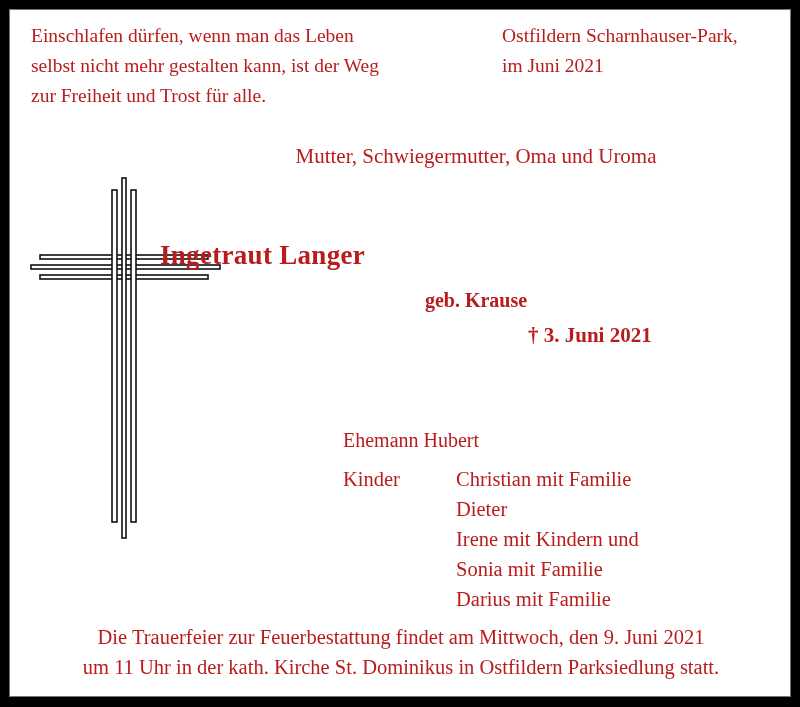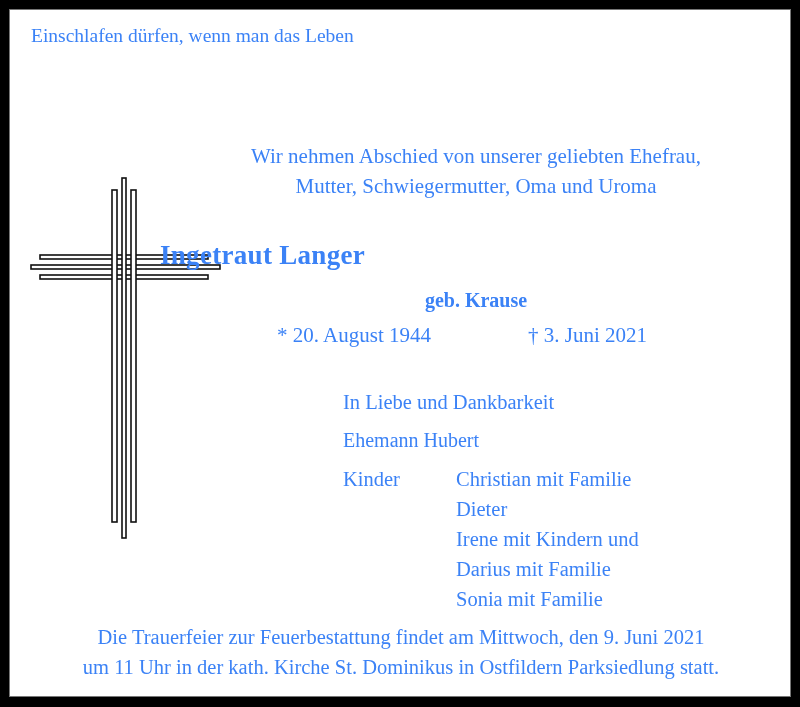--- a/index.html
+++ b/index.html
@@ -18,93 +18,96 @@
       background: #fff;
       border: 1px solid #777;
       box-sizing: border-box;
     }
     .txt {
       position: absolute;
       font-family: "Liberation Serif", "DejaVu Serif", serif;
       font-size: 20px;
       line-height: 30px;
       white-space: nowrap;
-      color: #3b82f6;
+      color: #b91c1c;
     }
     .motto { left: 21px; top: 11px; font-size: 19.5px; line-height: 30px; }
     .motto div { height: 30px; }
     .place { left: 492px; top: 11px; font-size: 19.5px; line-height: 30px; }
     .place div { height: 30px; }
     .intro {
       left: 150px; width: 632px; top: 131px;
       text-align: center; font-size: 21px; line-height: 30px;
     }
     .intro div { height: 30px; }
     .name {
       left: 150px; width: 632px; top: 223px; text-align: left;
       font-weight: bold; font-size: 27px; line-height: 44px;
       letter-spacing: 0.3px;
     }
     .maiden { left: 150px; width: 632px; top: 275px; text-align: center; font-size: 20px; font-weight: bold; }
     .born { left: 267px; top: 310px; font-size: 21px; }
-    .died { left: 518px; top: 310px; font-size: 21px; }
+    .died { left: 518px; top: 310px; font-size: 21px; font-weight: bold; }
     .love { left: 333px; top: 377px; font-size: 20.5px; }
     .husband { left: 333px; top: 415px; font-size: 20px; }
     .kids-label { left: 333px; top: 454px; font-size: 20.5px; }
     .kids { left: 446px; top: 454px; font-size: 20.5px; }
     .kids div { height: 30px; }
     .service {
       left: 0; width: 782px; top: 612px; text-align: center;
       font-size: 20.5px; line-height: 30px;
     }
     .service div { height: 30px; }
     .cross { position: absolute; left: 0; top: 0; }
   </style>
 </head>
 <body>
 
 <div class="card">
 
   <div class="txt motto">
     <div>Einschlafen dürfen, wenn man das Leben</div>
+    <div>selbst nicht mehr gestalten kann, ist der Weg</div>
+    <div>zur Freiheit und Trost für alle.</div>
   </div>
 
+  <div class="txt place">
+    <div>Ostfildern Scharnhauser-Park,</div>
+    <div>im Juni 2021</div>
+  </div>
 
   <svg class="cross" width="240" height="560" viewBox="0 0 240 560">
     <g fill="#fff" stroke="#111" stroke-width="1.6">
 
       <rect x="30" y="245" width="168" height="4"></rect>
       <rect x="21" y="255" width="189" height="4"></rect>
       <rect x="30" y="265" width="168" height="4"></rect>
 
       <rect x="102" y="180" width="5" height="332"></rect>
       <rect x="121" y="180" width="5" height="332"></rect>
       <rect x="112" y="168" width="4" height="360"></rect>
     </g>
   </svg>
 
   <div class="txt intro">
-    <div>Wir nehmen Abschied von unserer geliebten Ehefrau,</div>
     <div>Mutter, Schwiegermutter, Oma und Uroma</div>
   </div>
 
   <div class="txt name">Ingetraut Langer</div>
   <div class="txt maiden">geb. Krause</div>
-  <div class="txt born">* 20. August 1944</div>
   <div class="txt died">† 3. Juni 2021</div>
 
-  <div class="txt love">In Liebe und Dankbarkeit</div>
   <div class="txt husband">Ehemann Hubert</div>
   <div class="txt kids-label">Kinder</div>
   <div class="txt kids">
     <div>Christian mit Familie</div>
     <div>Dieter</div>
     <div>Irene mit Kindern und</div>
+    <div>Sonia mit Familie</div>
     <div>Darius mit Familie</div>
-    <div>Sonia mit Familie</div>
   </div>
 
   <div class="txt service">
     <div>Die Trauerfeier zur Feuerbestattung findet am Mittwoch, den 9. Juni 2021</div>
     <div>um 11 Uhr in der kath. Kirche St. Dominikus in Ostfildern Parksiedlung statt.</div>
   </div>
 
 </div>
 
 </body></html>

